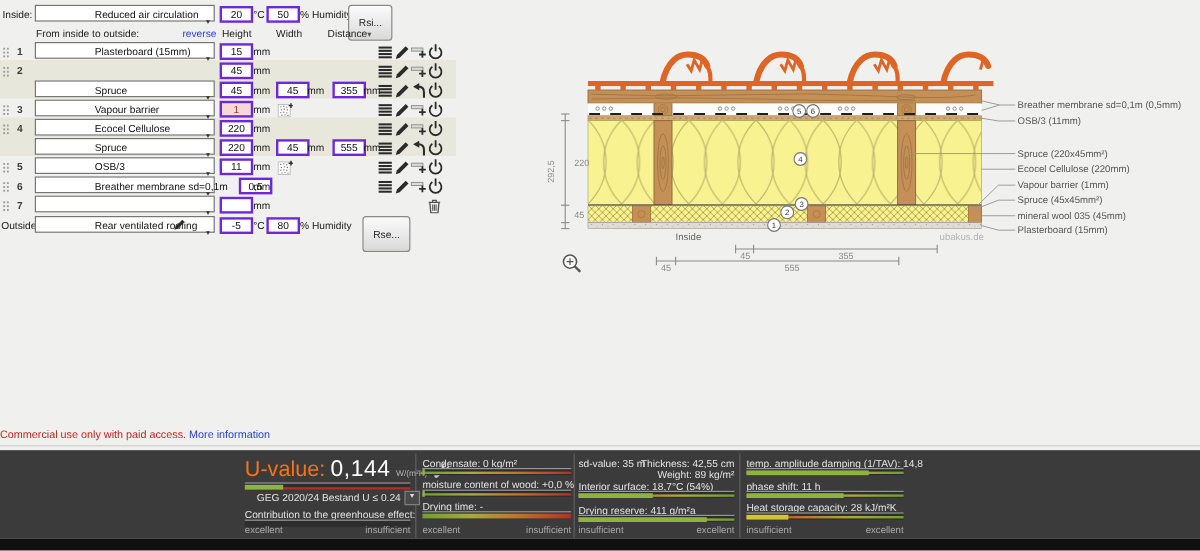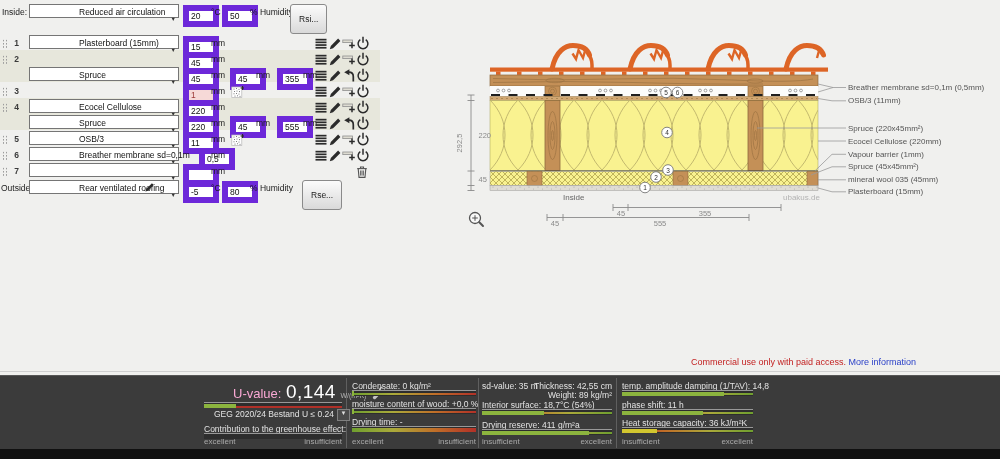--- a/index.html
+++ b/index.html
@@ -13,57 +13,57 @@
   .hdr{position:absolute;top:2px;font-size:8.5px;color:#222;white-space:nowrap;}
   .link{color:#2b41c8;cursor:pointer;}
   .num{position:absolute;left:10px;top:3px;width:13px;text-align:center;font-size:8.5px;font-weight:bold;color:#3a3a3a;}
   .drag{position:absolute;left:2px;top:4px;width:6px;height:10px;
         background-image:radial-gradient(circle,#9c9c9c 0.8px,transparent 1px);background-size:3px 3.2px;}
   .sel{position:absolute;left:29px;top:0;width:148px;height:12px;border:1px solid #757575;background:#fff;}
   .sel-text{position:absolute;left:3px;top:2px;font-size:8.5px;color:#111;white-space:nowrap;padding-left:46px;}
   .sel-arrow{position:absolute;right:2px;top:2px;}
   .sel-arrow::after{content:"▼";font-size:5.5px;color:#333;}
   .tri::after{content:"▾";font-size:7px;color:#555;}
-  .inp{position:absolute;top:1px;height:10px;width:20px;border:6px solid #6d28d9;background:#fff;
-       font-family:"Liberation Sans",sans-serif;font-size:8.5px;color:#111;padding:0 2px;}
+  .inp{position:absolute;top:1px;height:10px;width:20px;border:2px solid #6d28d9;background:#fff;
+       font-family:"Liberation Sans",sans-serif;font-size:8.5px;color:#111;padding:0 2px;text-align:center;}
   .inp.pink{background:#f6d9d7;color:#9c3a38;}
   .btn{position:absolute;top:0;height:30px;padding:0 8px;font-family:"Liberation Sans",sans-serif;
        font-size:8.5px;color:#222;border:1px solid #8a8a8a;border-radius:3px;
        background:linear-gradient(#fbfbfb,#d9d9d9);}
   .icons{position:absolute;left:314px;top:1px;display:flex;gap:1px;}
   .ico{width:13px;height:14px;display:block;}
   .tex{position:absolute;left:231px;top:1px;}
   .sel-pen{position:absolute;left:114px;top:0;width:11px;height:12px;}
 
   
   .diag{position:absolute;left:455px;top:40px;}
   .diag text{font-family:"Liberation Sans",sans-serif;}
 
   
-  .notice{position:absolute;top:357px;left:0;width:916px;text-align:right;font-size:9px;}
+  .notice{position:absolute;top:357px;left:0;width:916px;text-align:left;font-size:9px;}
   .notice .warn{color:#c32222;}
   .notice .more{color:#2b41c8;}
   .hr{position:absolute;top:371px;left:0;width:1000px;height:1px;background:#cfcfcf;}
 
   
   .panel{position:absolute;top:375px;left:0;width:1000px;height:74px;background:#3b3b3b;border-top:1px solid #565656;box-sizing:border-box;}
   .strip{position:absolute;top:449px;left:0;width:1000px;height:10px;background:#101010;}
   .pcol{position:absolute;top:0;height:74px;}
   .pdiv{position:absolute;top:2px;height:70px;width:1px;background:#5f5f5f;}
   .plab{position:absolute;left:0;right:0;font-size:8.5px;color:#e3e3e3;white-space:nowrap;}
   .bar{position:absolute;left:0;right:0;height:5px;background:#2d2d2d;border-top:1px solid #989898;}
   .bar .grad{position:absolute;left:0;right:0;top:2px;height:2px;
              background:linear-gradient(to right,#6f9f2f,#aaa93a,#c06f28,#b23027);}
   .bar .grad.rev{background:linear-gradient(to right,#b23027,#c06f28,#aaa93a,#6f9f2f);}
   .bar .redline{position:absolute;left:0;right:0;top:2.5px;height:2px;background:#b03028;}
   .bar .fill{position:absolute;left:0;top:0.5px;height:4px;background:#8cb43e;}
   .bar .tick{position:absolute;left:0;top:0;width:2px;height:5px;background:#8cb43e;}
   .scale{position:absolute;left:0;right:0;top:61px;display:flex;justify-content:space-between;
          font-size:8px;color:#a9a9a9;}
-  .u-lab{font-size:13px;color:#f9a8d4;margin-left:29px;}
+  .u-lab{font-size:18px;color:#f97316;}
   .u-val{font-size:19px;color:#ffffff;letter-spacing:0.5px;}
   .u-unit{font-size:7px;color:#b5b5b5;}
   .geg{position:absolute;left:0;top:33px;font-size:8.5px;color:#e3e3e3;white-space:nowrap;margin-left:10px;}
   .dd{display:inline-block;width:11px;height:10px;margin-left:3px;background:#4a4a4a;border:1px solid #808080;
       text-align:center;vertical-align:middle;}
   .dd::after{content:"▼";font-size:6px;color:#ddd;position:relative;top:-3px;}
   .right{text-align:right;}
 </style>
 </head>
 <body>
@@ -132,20 +132,28 @@
       <span class="sel-text">Reduced air circulation</span>
       <span class="sel-arrow"></span>
     </div>
     <input class="inp" style="left: 183px;" readonly="" value="20">
     <span class="unit" style="left:211px">°C</span>
     <input class="inp" style="left: 222px;" readonly="" value="50">
     <span class="unit" style="left:250px">% Humidity</span>
     <button class="btn" style="left:290px">Rsi...</button>
   </div>
 
+  <div class="row" style="top:21px">
+    <span class="hdr" style="left:30px">From inside to outside:</span>
+    <span class="hdr link" style="left:152px">reverse</span>
+    <span class="hdr" style="left:185px">Height</span>
+    <span class="hdr" style="left:230px">Width</span>
+    <span class="hdr" style="left:273px">Distance</span>
+    <span class="hdr tri" style="left:306px"></span>
+  </div>
 
   <div class="row" style="top:35px">
     <span class="drag"></span>
     <span class="num">1</span>
     <div class="sel">
       <span class="sel-text">Plasterboard (15mm)</span>
       <span class="sel-arrow"></span>
     </div>
     <input class="inp" style="left: 183px;" readonly="" value="15">
     <span class="unit" style="left:211px">mm</span>
@@ -209,20 +217,24 @@
         </svg>
       <svg class="ico">
           <use href="#i-pow"></use>
         </svg>
     </div>
   </div>
 
   <div class="row" style="top:83px">
     <span class="drag"></span>
     <span class="num">3</span>
+    <div class="sel">
+      <span class="sel-text">Vapour barrier</span>
+      <span class="sel-arrow"></span>
+    </div>
     <input class="inp pink" style="left: 183px;" readonly="" value="1">
     <span class="unit" style="left:211px">mm</span>
     <svg class="ico tex">
         <use href="#i-tex"></use>
       </svg>
     <div class="icons">
       <svg class="ico">
           <use href="#i-ham"></use>
         </svg>
       <svg class="ico">
@@ -658,21 +670,21 @@
       <div class="plab" style="top:5px">temp. amplitude damping (1/TAV): 14,8</div>
       <div class="bar" style="top:14px">
           <div class="grad rev"></div>
           <div class="fill" style="width:78%"></div>
         </div>
       <div class="plab" style="top:24px">phase shift: 11 h</div>
       <div class="bar" style="top:33px">
           <div class="grad rev"></div>
           <div class="fill" style="width:62%"></div>
         </div>
-      <div class="plab" style="top:42px">Heat storage capacity: 36 kJ/m²K</div>
+      <div class="plab" style="top:42px">Heat storage capacity: 28 kJ/m²K</div>
       <div class="bar" style="top:51px">
           <div class="grad rev"></div>
           <div class="fill" style="width:27%;background:#d2c62f"></div>
         </div>
       <div class="scale">
         <span>insufficient</span>
         <span>excellent</span>
       </div>
     </div>
   </div>

